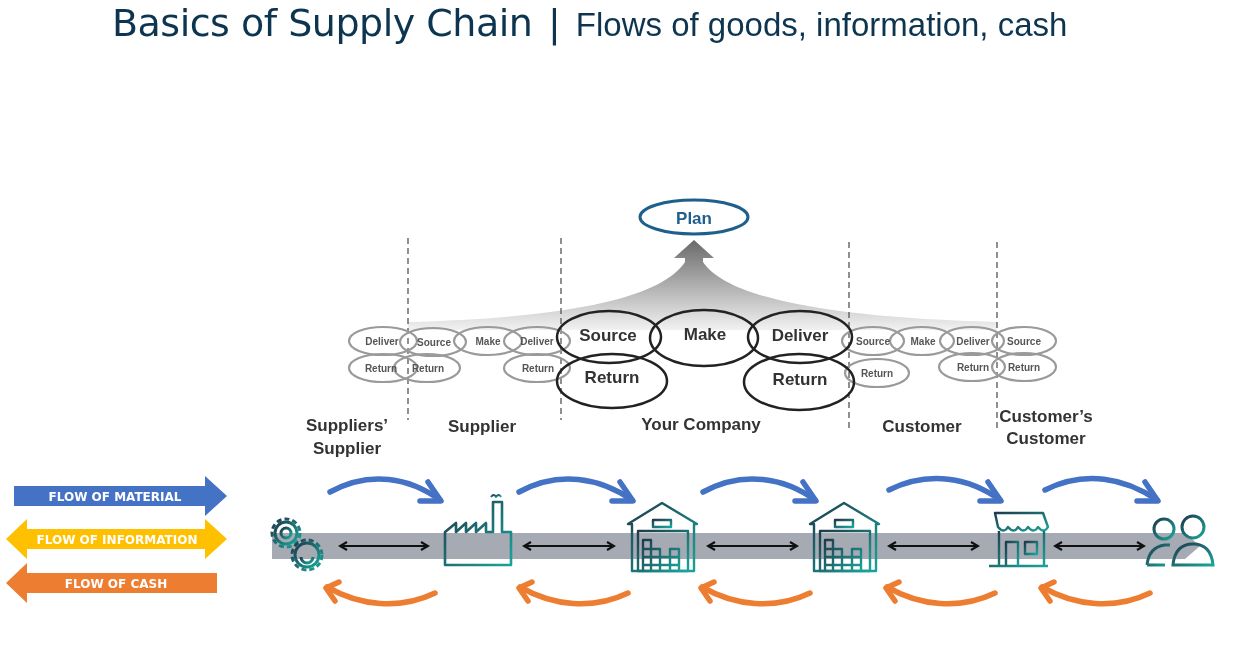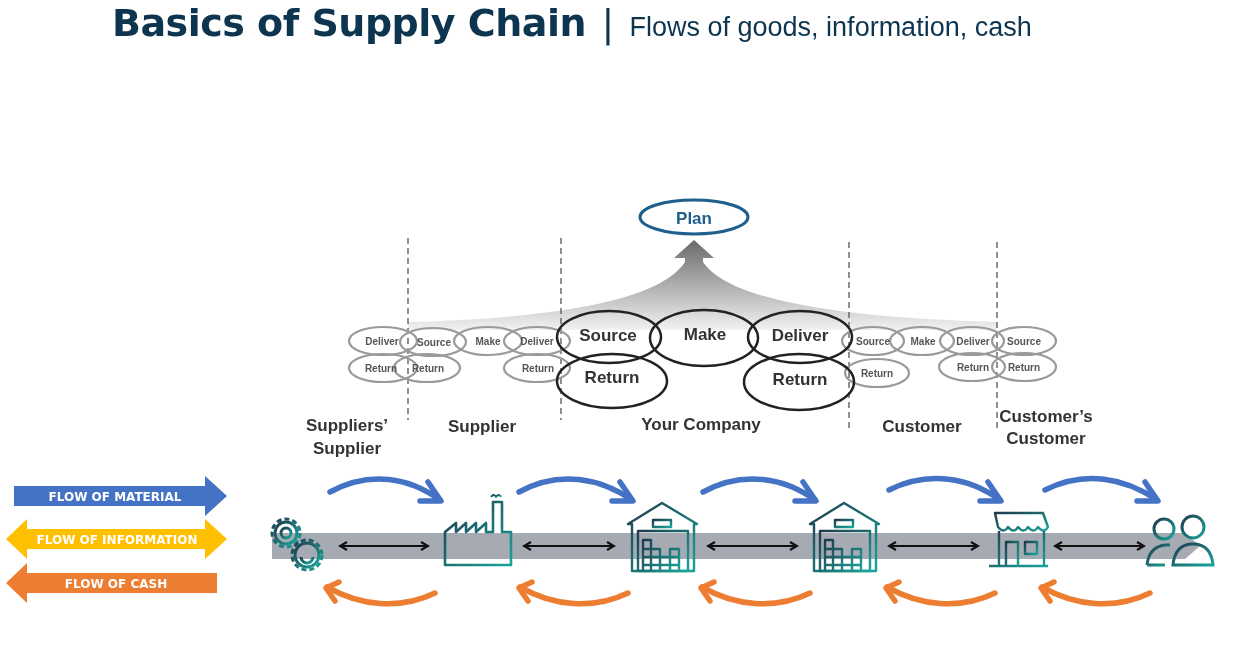--- a/index.html
+++ b/index.html
@@ -1,20 +1,20 @@
 <!DOCTYPE html>
 <html><head>
 <meta charset="utf-8">
 <style>
   html, body { margin: 0; padding: 0; background: #ffffff; }
   body { width: 1252px; height: 645px; position: relative; overflow: hidden; font-family: "Liberation Sans", sans-serif; }
   .title { position: absolute; left: 112px; top: 0px; height: 46px; line-height: 46px; font-size: 38px; color: #0e3550; white-space: nowrap; font-family: "DejaVu Sans", sans-serif; letter-spacing: -0.5px; }
-  .title .bold { font-weight: bold; }
+  .title .bold { font-weight: normal; }
   .title .sep { font-weight: normal; margin: 0 4px; }
-  .title .sub { font-weight: normal; font-family: "Liberation Sans", sans-serif; letter-spacing: 0; font-size: 27px; }
+  .title .sub { font-weight: normal; font-family: "Liberation Sans", sans-serif; letter-spacing: 0; font-size: 33px; }
   svg { position: absolute; left: 0; top: 0; }
   .oval-text { font-family: "Liberation Sans", sans-serif; font-weight: bold; }
   .flow-label { font-family: "DejaVu Sans", sans-serif; font-weight: bold; font-size: 12px; fill: #ffffff; }
   .party { font-family: "Liberation Sans", sans-serif; font-weight: bold; font-size: 17px; fill: #333333; }
 </style>
 </head>
 <body>
 
 <div class="title">
   <span class="bold">Basics of Supply Chain</span>

